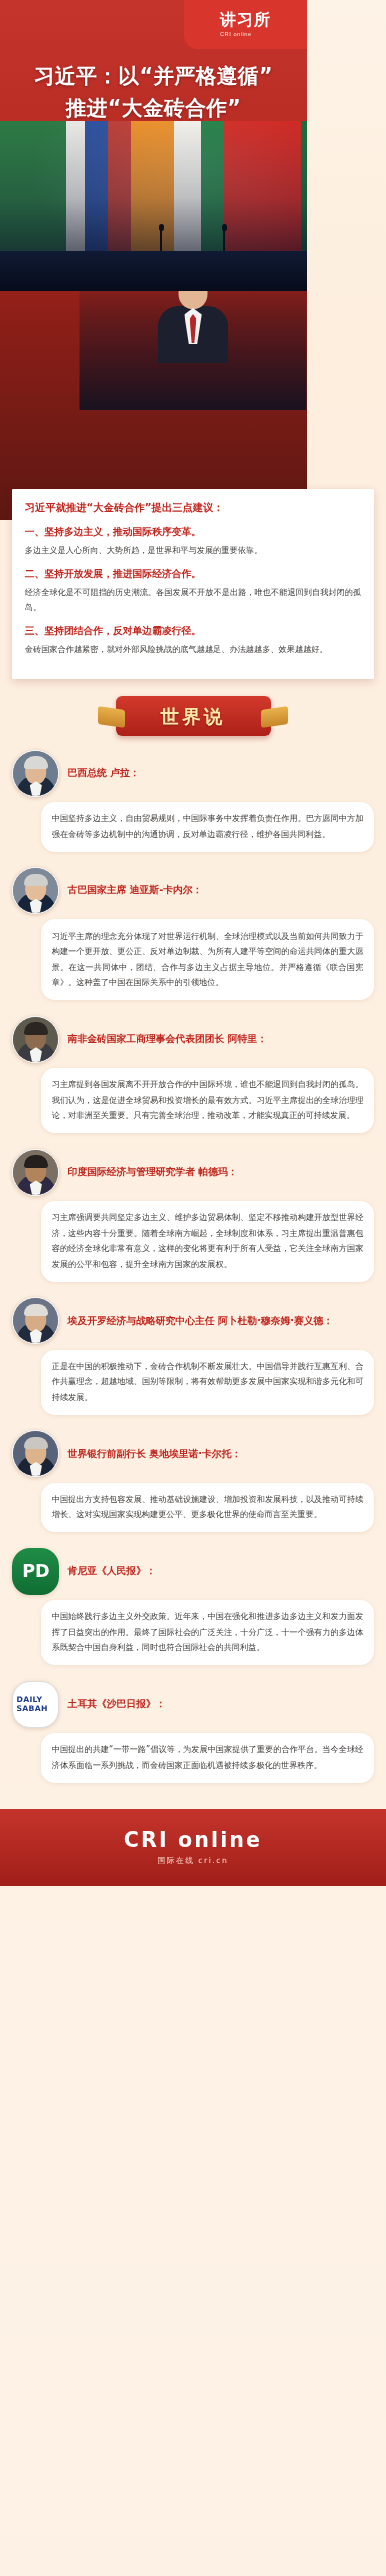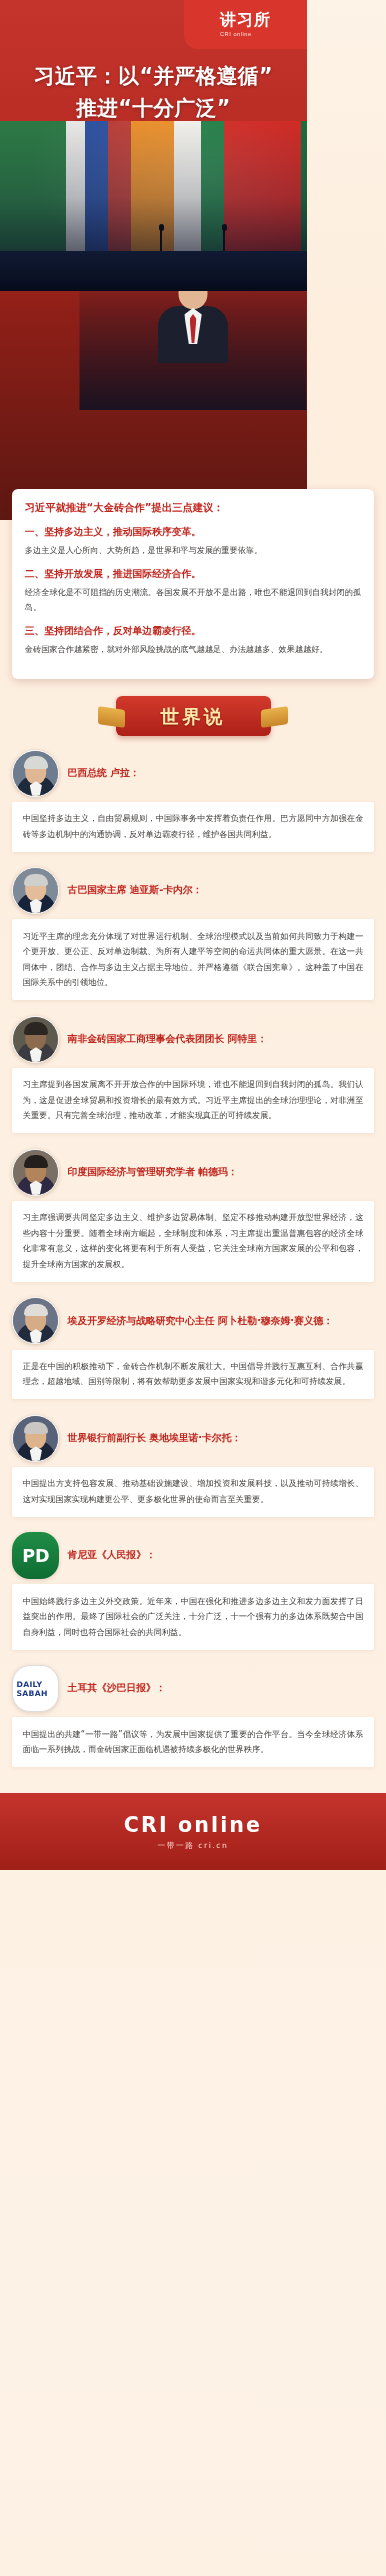--- a/index.html
+++ b/index.html
@@ -146,21 +146,21 @@
   .mic::after {
     content: ""; position: absolute; top: -3.6px; left: -1.5px; width: 5.2px; height: 6.2px;
     border-radius: 2.6px; background: #0b0f1c;
   }
 
   
   .proposals {
     position: relative;
     margin: -31px 12.4px 0 12.4px;
     background: #ffffff;
-    border-radius: 6px;
+    border-radius: 1px;
     padding: 11.3px 12.4px 13.4px 12.4px;
     box-shadow: 0 2.1px 8.2px rgba(120,35,20,.18);
   }
   .proposals-lead {
     color: #c0271f;
     font-size: 10.3px;
     font-weight: bold;
     line-height: 1.5;
     margin-bottom: 8.2px;
     font-family: "DejaVu Sans", sans-serif;
@@ -252,28 +252,29 @@
   }
   .card-name {
     color: #c0271f;
     font-size: 9.8px;
     font-weight: bold;
     line-height: 1.5;
     font-family: "DejaVu Sans", sans-serif;
   }
   .card-body {
     background: #ffffff;
-    border-radius: 2px;
+    border-radius: 14px;
     padding: 9.3px 10.3px;
     color: #3d3a38;
     font-size: 8.2px;
     line-height: 1.9;
     text-align: justify;
     box-shadow: 0 1px 4.1px rgba(150,90,60,.12);
     font-family: "DejaVu Sans", sans-serif;
+    margin-left: 29px;
   }
 
   
   .outlet-logo {
     width: 47px; height: 47px;
     border-radius: 18px;
     flex: 0 0 auto;
     display: flex;
     align-items: center;
     justify-content: center;
@@ -341,21 +342,21 @@
         <div class="shirt"></div>
         <div class="tie"></div>
       </div>
       <div class="mic" style="left:160px"></div>
       <div class="mic" style="left:223px"></div>
       <div class="desk"></div>
     </div>
 
     <div class="hero-title">
       <div>习近平：以“并严格遵循”</div>
-      <div>推进“十分广泛”</div>
+      <div>推进“大金砖合作”</div>
     </div>
   </div>
 
   <div class="proposals">
     <div class="proposals-lead">习近平就推进“大金砖合作”提出三点建议：</div>
 
     <div class="prop-item">
       <div class="prop-title">一、坚持多边主义，推动国际秩序变革。</div>
       <div class="prop-text">多边主义是人心所向、大势所趋，是世界和平与发展的重要依靠。</div>
     </div>
@@ -473,17 +474,17 @@
         <div class="outlet-logo outlet-sabah">DAILY SABAH</div>
         <div class="card-name">土耳其《沙巴日报》：</div>
       </div>
       <div class="card-body">中国提出的共建“一带一路”倡议等，为发展中国家提供了重要的合作平台。当今全球经济体系面临一系列挑战，而金砖国家正面临机遇被持续多极化的世界秩序。</div>
     </div>
 
   </div>
 
   <div class="footer">
     <div class="footer-brand">CRI online</div>
-    <div class="footer-sub">一带一路 cri.cn</div>
+    <div class="footer-sub">国际在线 cri.cn</div>
   </div>
 
 </div>
 
 
 </body></html>

